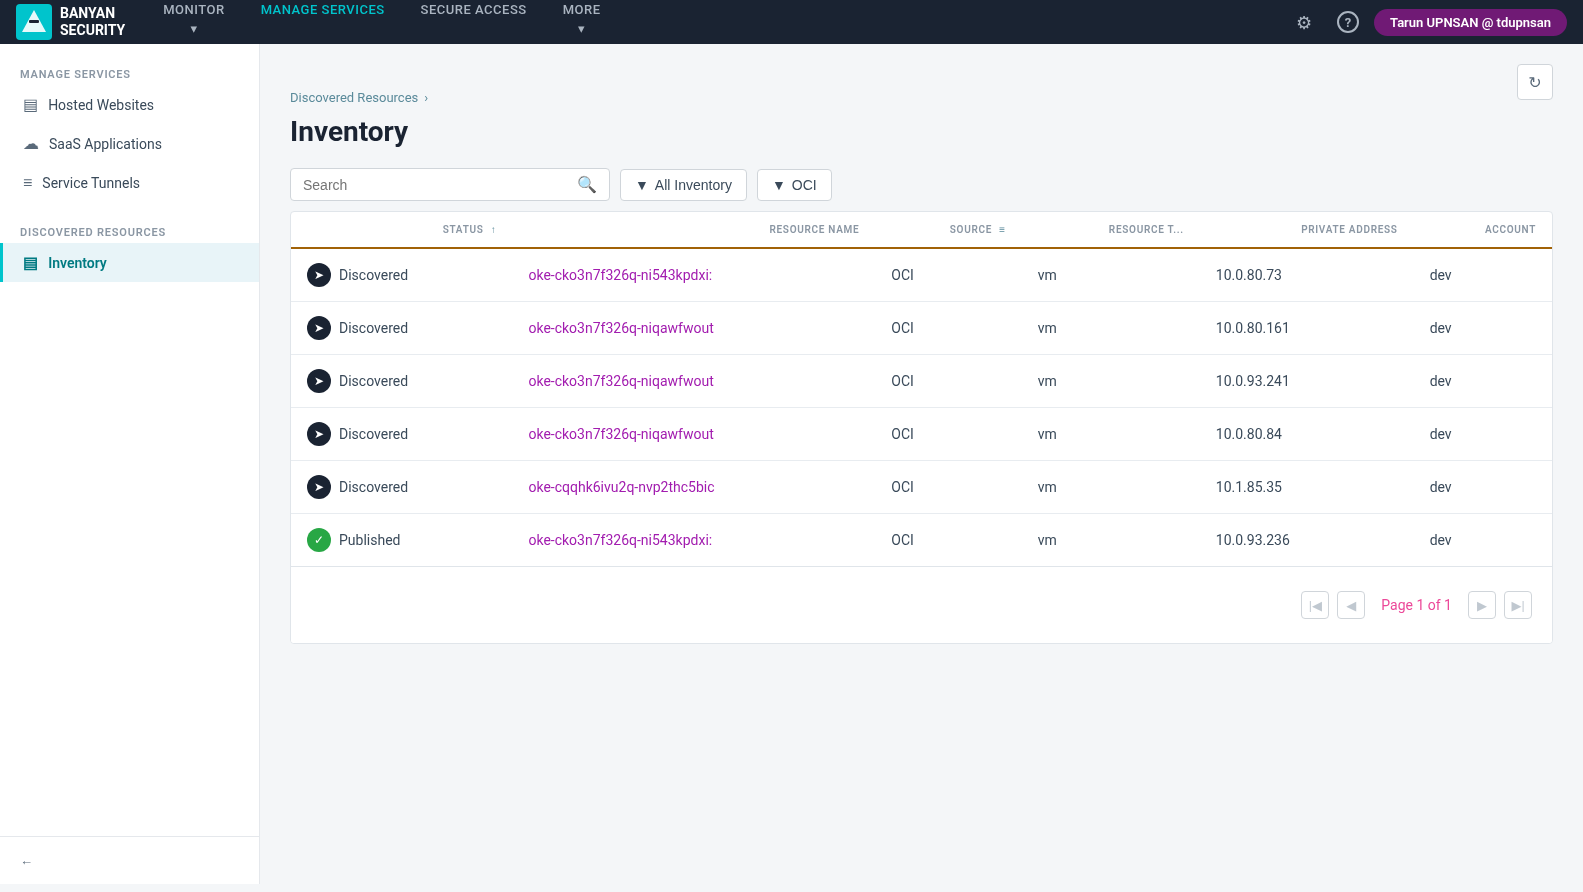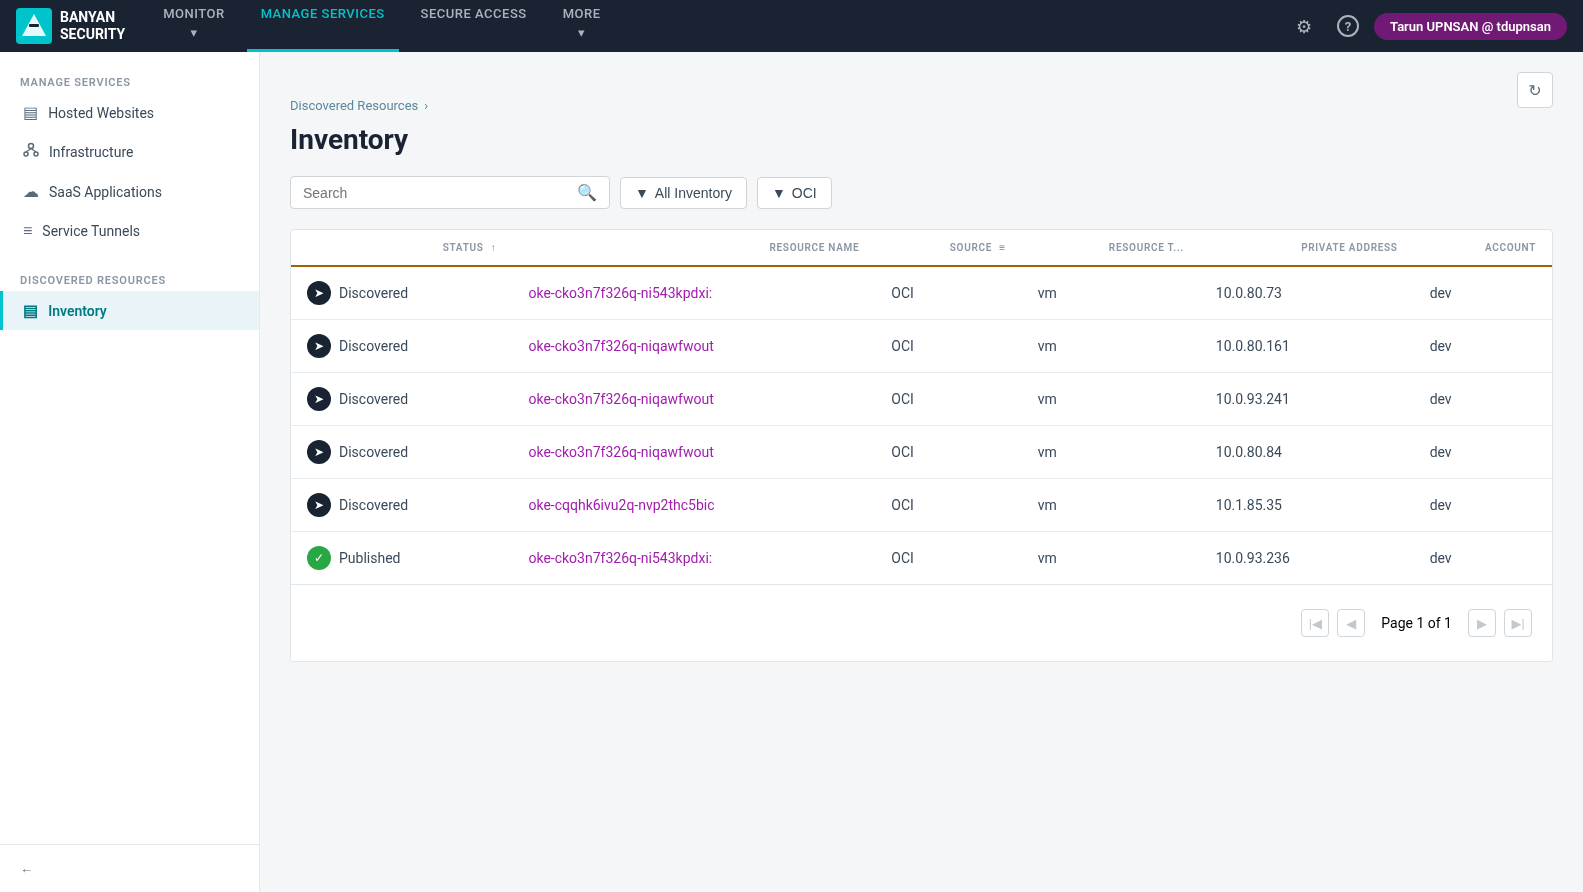--- a/index.html
+++ b/index.html
@@ -1,21 +1,21 @@
 <!DOCTYPE html>
 <html><head>
   <meta charset="utf-8">
   <style>
     * { box-sizing: border-box; margin: 0; padding: 0; }
     body { font-family: -apple-system, BlinkMacSystemFont, 'Segoe UI', Roboto, sans-serif; background: #f4f6f8; color: #333; }
 
     
     .topnav {
       background: #1a2332;
-      height: 52px;
+      height: 44px;
       display: flex;
       align-items: center;
       padding: 0 16px;
       gap: 8px;
     }
     .topnav-logo {
       display: flex;
       align-items: center;
       gap: 8px;
       margin-right: 16px;
@@ -145,21 +145,21 @@
       font-weight: 700;
       color: #1a2332;
       margin-bottom: 20px;
     }
 
     
     .toolbar {
       display: flex;
       align-items: center;
       gap: 10px;
-      margin-bottom: 20px;
+      margin-bottom: 10px;
     }
     .search-box {
       display: flex;
       align-items: center;
       background: white;
       border: 1px solid #d0d5da;
       border-radius: 4px;
       padding: 6px 12px;
       width: 320px;
     }
@@ -285,21 +285,21 @@
       border-radius: 4px;
       background: white;
       display: flex;
       align-items: center;
       justify-content: center;
       cursor: pointer;
       font-size: 13px;
       color: #5a6a7a;
     }
     .page-nav-btn.disabled { color: #c0c8d0; cursor: default; }
-    .page-text { font-size: 14px; color: #000000; margin: 14px 8px; }
+    .page-text { font-size: 14px; color: #ec4899; margin: 14px 8px; }
   </style>
 </head>
 <body>
 
 <nav class="topnav">
   <div class="topnav-logo">
     <svg class="logo-icon" viewBox="0 0 36 36">
       <rect width="36" height="36" rx="4" fill="#00c4cc"></rect>
       <polygon points="18,6 30,28 6,28" fill="white" opacity="0.9"></polygon>
       <rect x="13" y="16" width="10" height="3" rx="1" fill="#1a2332"></rect>
@@ -339,32 +339,20 @@
 </nav>
 
 <div class="layout">
 
   <aside class="sidebar">
     <div class="sidebar-section-label">MANAGE SERVICES</div>
 
     <div class="sidebar-item">
       <span class="sidebar-item-icon">▤</span>
       <span>Hosted Websites</span>
-    </div>
-    <div class="sidebar-item">
-      <span class="sidebar-item-icon">
-        <svg width="16" height="16" viewBox="0 0 16 16" fill="none">
-          <circle cx="8" cy="4" r="2.5" stroke="#5a6a7a" stroke-width="1.5"></circle>
-          <circle cx="3" cy="12" r="2" stroke="#5a6a7a" stroke-width="1.5"></circle>
-          <circle cx="13" cy="12" r="2" stroke="#5a6a7a" stroke-width="1.5"></circle>
-          <line x1="8" y1="6.5" x2="3" y2="10" stroke="#5a6a7a" stroke-width="1.2"></line>
-          <line x1="8" y1="6.5" x2="13" y2="10" stroke="#5a6a7a" stroke-width="1.2"></line>
-        </svg>
-      </span>
-      <span>Infrastructure</span>
     </div>
     <div class="sidebar-item">
       <span class="sidebar-item-icon">☁</span>
       <span>SaaS Applications</span>
     </div>
     <div class="sidebar-item">
       <span class="sidebar-item-icon">≡</span>
       <span>Service Tunnels</span>
     </div>
 

